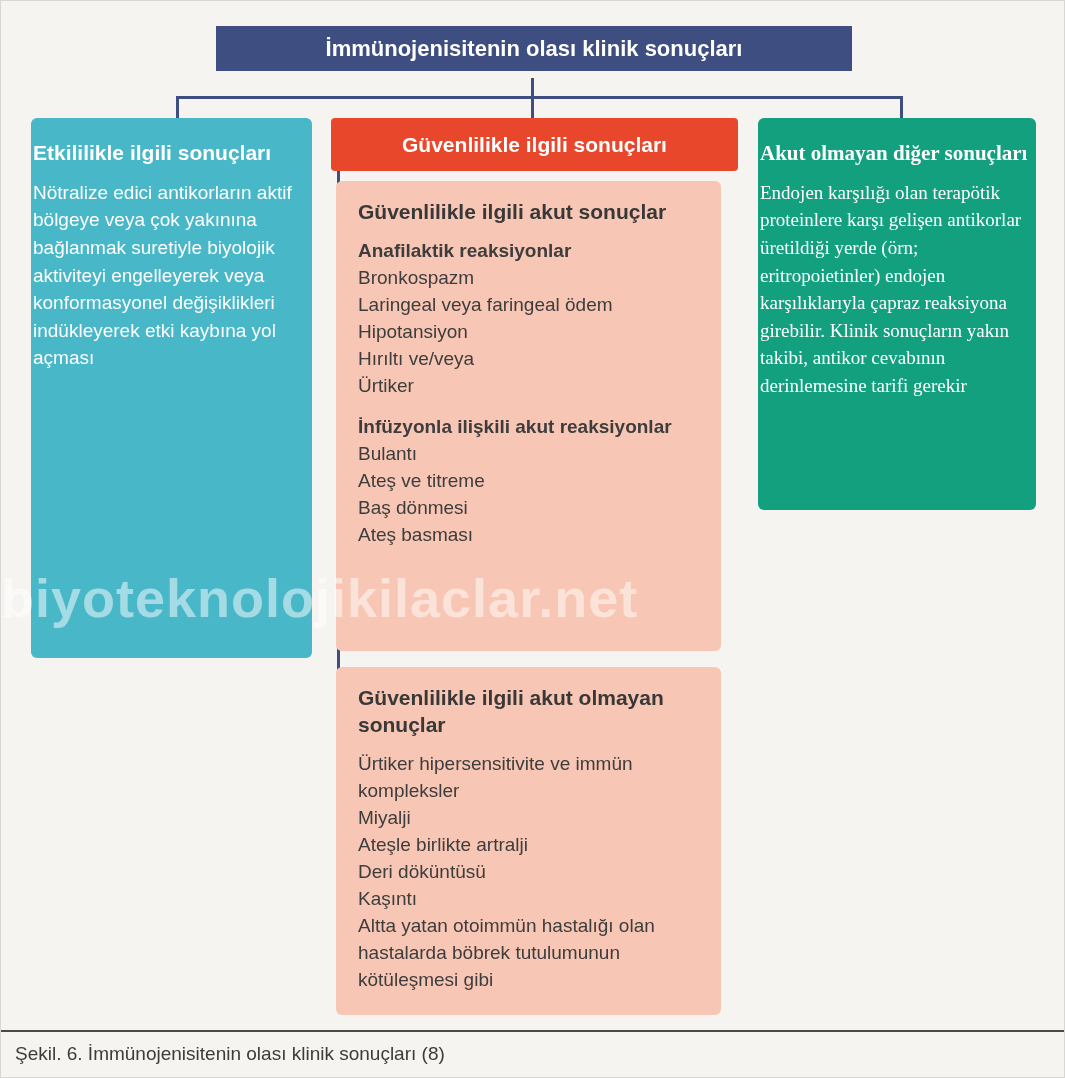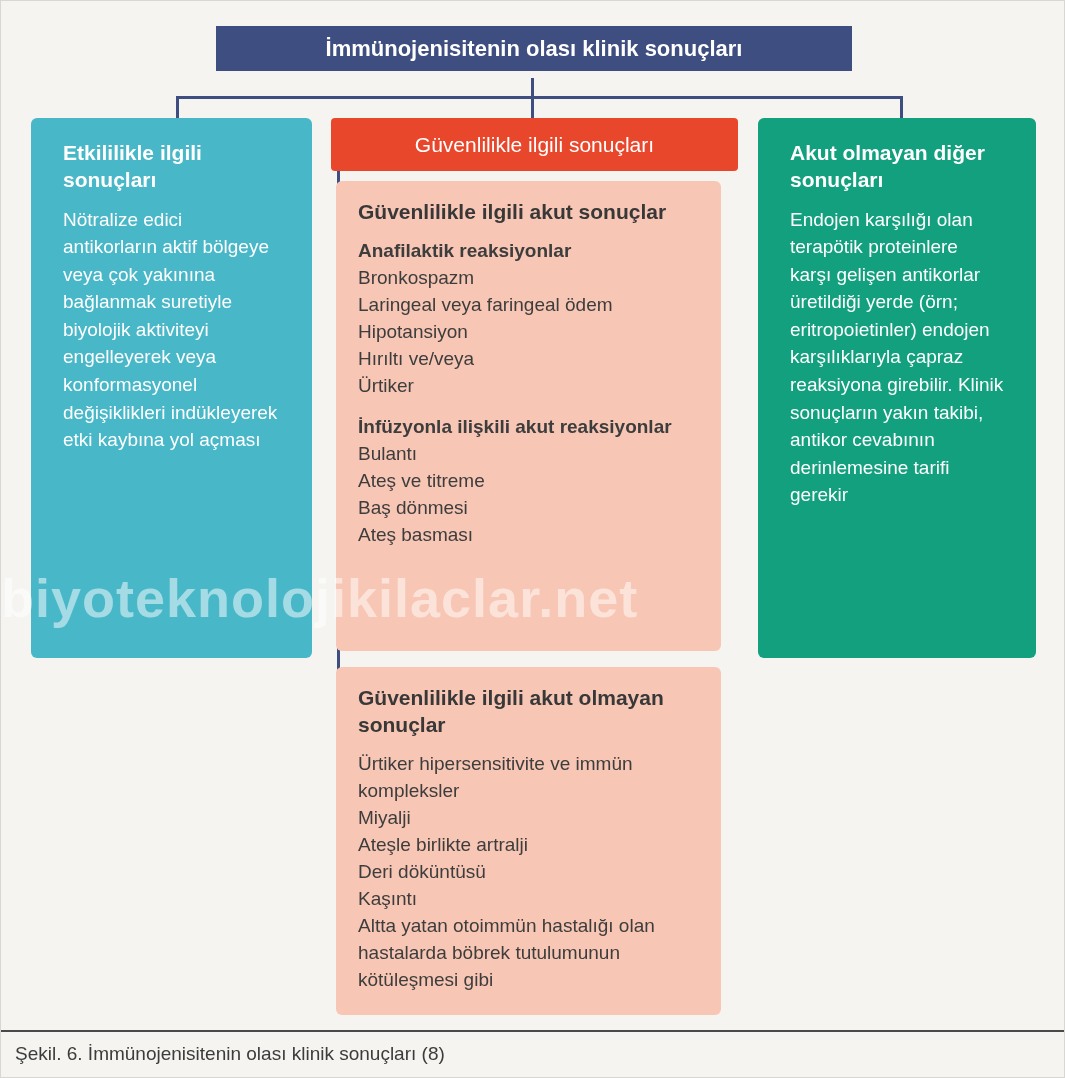--- a/index.html
+++ b/index.html
@@ -25,38 +25,38 @@
     font-size: 22px;
     font-weight: bold;
     display: flex; align-items: center; justify-content: center;
   }
 
   .line { position: absolute; background: #3f4e80; }
 
   .col-box {
     position: absolute;
     border-radius: 6px;
-    padding: 22px 32px;
+    padding: 22px 2px;
     color: #ffffff;
   }
   .efficacy { left: 30px;  top: 117px; width: 281px; height: 540px; background: #48b7c8; }
-  .other    { left: 757px; top: 117px; width: 278px; height: 540px; background: #12a07e; }
+  .other    { left: 757px; top: 117px; width: 278px; height: 392px; background: #12a07e; font-family: Liberation Serif, serif; }
 
   .col-title { font-size: 21px; font-weight: bold; line-height: 1.28; margin-bottom: 12px; }
   .col-body  { font-size: 19px; line-height: 1.45; margin-top: 12px; }
 
   .safety-header {
     position: absolute;
     left: 330px; top: 117px;
     width: 407px; height: 53px;
     background: #e8472c;
     border-radius: 4px;
     color: #ffffff;
     font-size: 21px;
-    font-weight: normal;
+    font-weight: bold;
     display: flex; align-items: center; justify-content: center;
   }
 
   .pink-box {
     position: absolute;
     left: 335px;
     width: 385px;
     background: #f8c6b4;
     border-radius: 6px;
     padding: 18px 22px;

